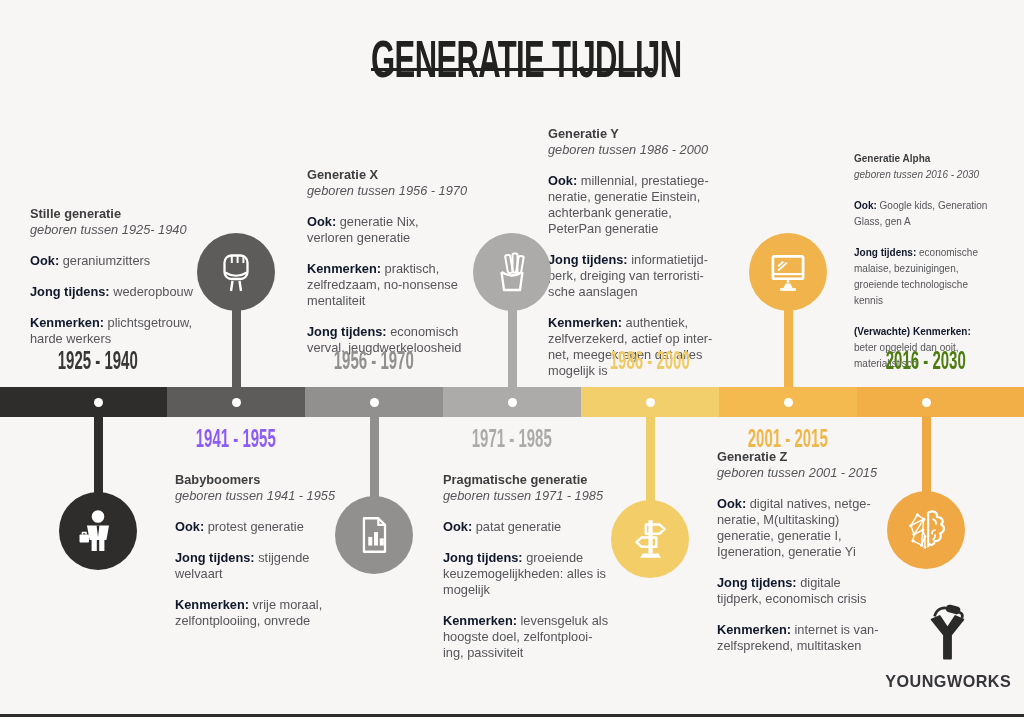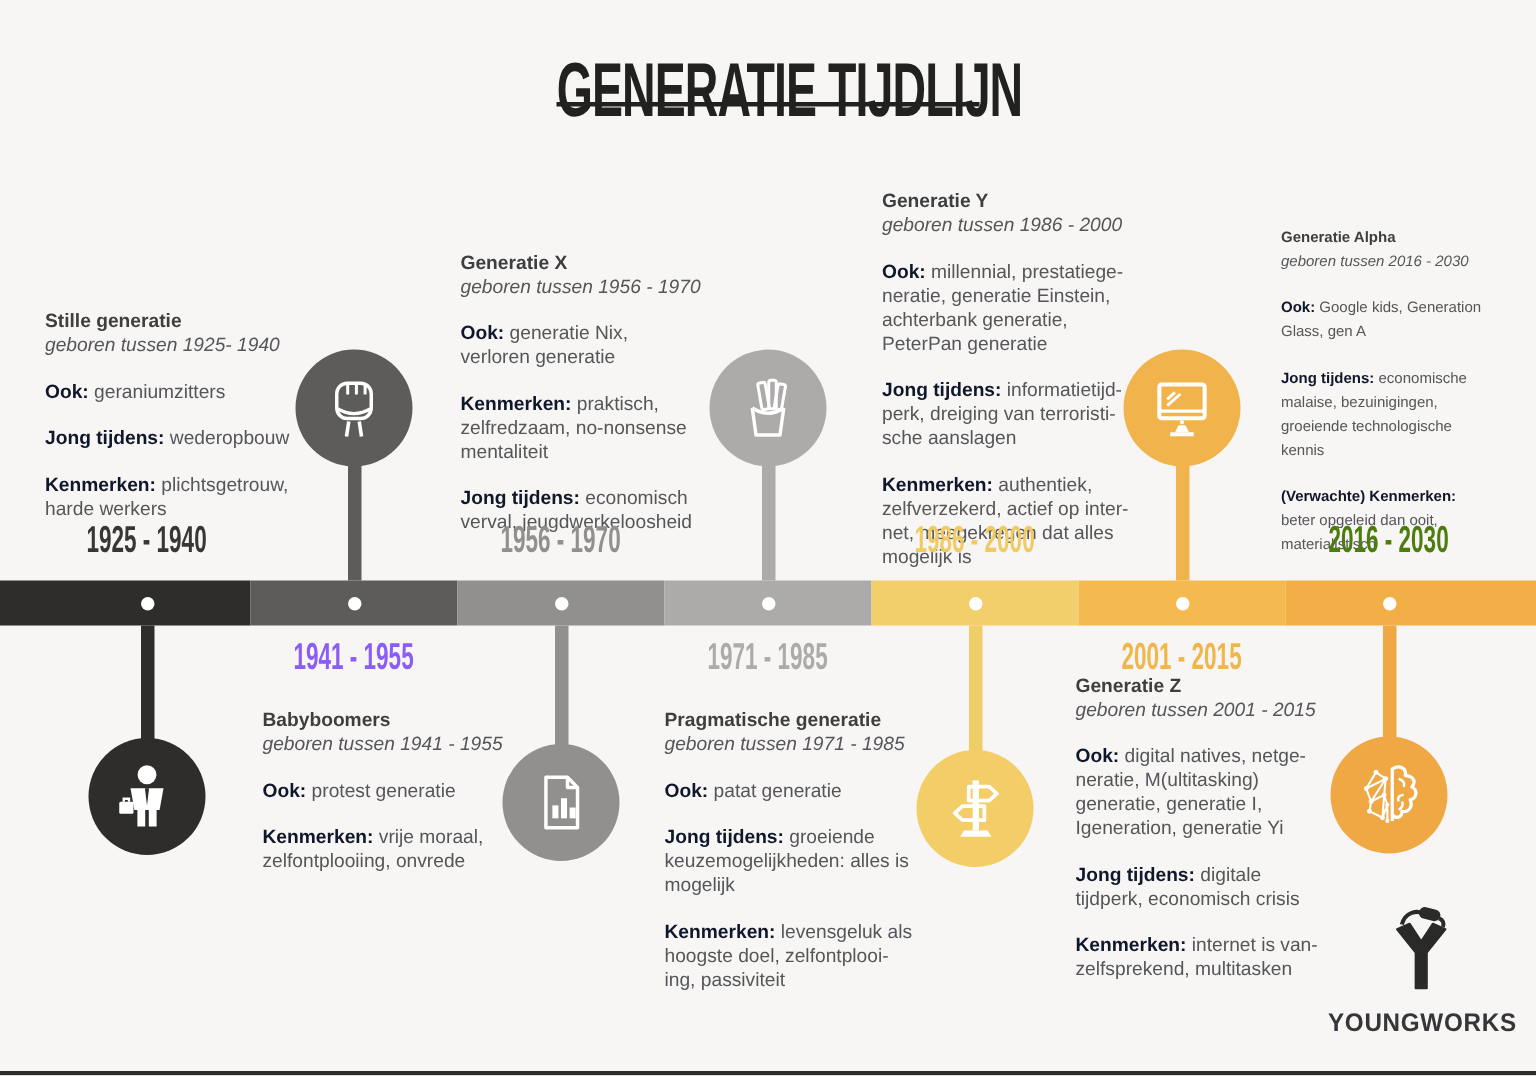--- a/index.html
+++ b/index.html
@@ -64,21 +64,21 @@
   .gb{position:absolute;font-size:12.8px;line-height:16px;color:#55555a;}
   .gb p{margin:0;white-space:pre-line;}
   .gb p.para{margin:0 0 15px;}
   .gb .gen-name{font-weight:bold;color:#3e3e40;}
   .gb .gen-born{margin:0 0 15px;font-style:italic;}
   .gb b{color:#0f172a;}
   .gb-0{left:30px;top:206px;width:172px;}
   .gb-1{left:175px;top:472px;width:188px;}
   .gb-2{left:307px;top:167px;width:168px;}
   .gb-3{left:443px;top:472px;width:196px;}
-  .gb-4{left:588px;top:126px;width:190px;}
+  .gb-4{left:548px;top:126px;width:190px;}
   .gb-5{left:717px;top:449px;width:188px;}
   .gb-6{left:854px;top:151px;width:168px;font-size:10px;}
   
   .logo{position:absolute;left:878px;top:604px;width:140px;text-align:center;}
   .logo-text{display:inline-block;font-size:17px;font-weight:600;color:#35353a;
     letter-spacing:0.5px;transform:scaleX(0.95);transform-origin:center;margin-top:6px;white-space:nowrap;}
   .bottom-line{position:absolute;left:0;top:714px;width:1024px;height:3px;background:#2e2d2b;}
   svg{display:block;}
 </style>
 </head>
@@ -139,20 +139,22 @@
 kennis</span></p>
     <p class="para"><b>(Verwachte) Kenmerken:</b> <span>
 beter opgeleid dan ooit,
 materialistisch</span></p>
   </div>
 
   <div class="gb gb-1">
     <p class="gen-name">Babyboomers</p>
     <p class="gen-born">geboren tussen 1941 - 1955</p>
     <p class="para"><b>Ook:</b> <span>protest generatie</span></p>
+    <p class="para"><b>Jong tijdens:</b> <span>stijgende
+welvaart</span></p>
     <p class="para"><b>Kenmerken:</b> <span>vrije moraal,
 zelfontplooiing, onvrede</span></p>
   </div>
 
   <div class="gb gb-3">
     <p class="gen-name">Pragmatische generatie</p>
     <p class="gen-born">geboren tussen 1971 - 1985</p>
     <p class="para"><b>Ook:</b> <span>patat generatie</span></p>
     <p class="para"><b>Jong tijdens:</b> <span>groeiende
 keuzemogelijkheden: alles is

